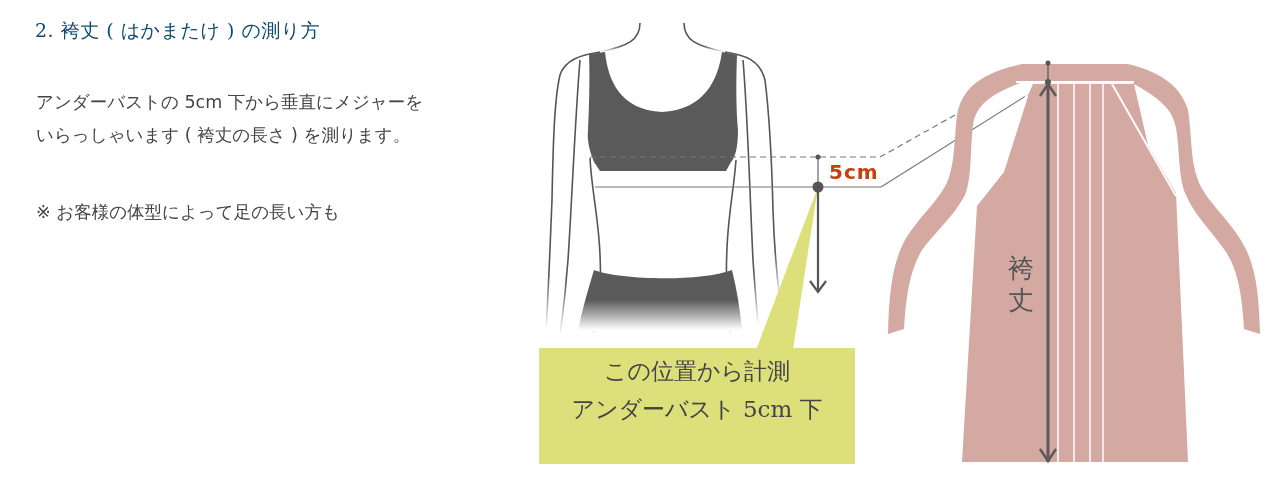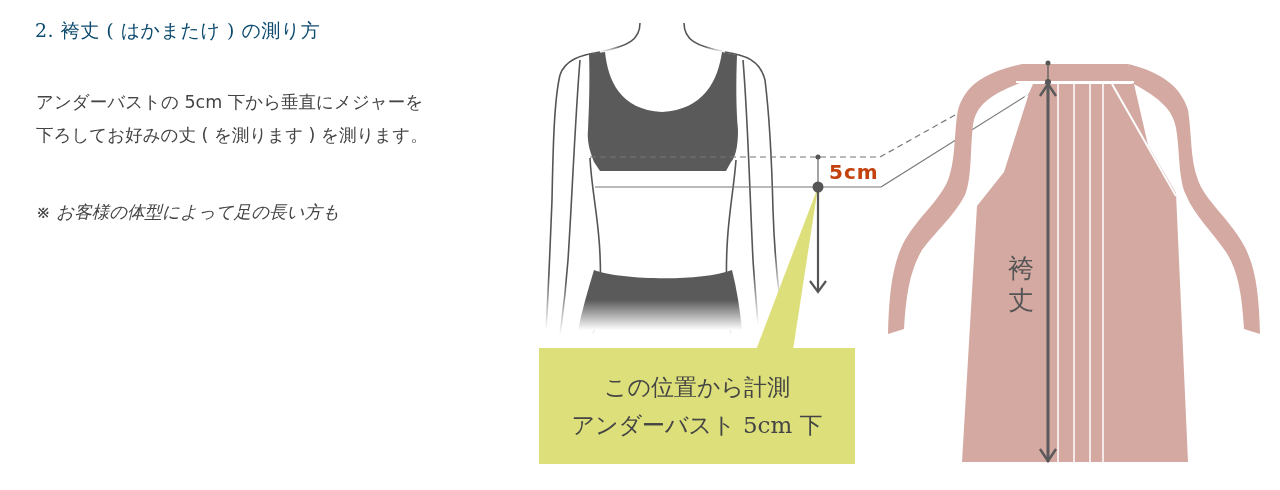--- a/index.html
+++ b/index.html
@@ -8,47 +8,47 @@
     font-family: "DejaVu Sans", sans-serif; color: #444444;
   }
   .title {
     position: absolute; left: 35px; top: 18px;
     font-family: "DejaVu Serif", serif; font-size: 19px; color: #0c4a6e;
     letter-spacing: 0.5px; white-space: nowrap; margin: 0; font-weight: normal;
   }
   .text-block { position: absolute; left: 36px; font-size: 17.5px; line-height: 32.5px; color: #444444; }
   .text-block p { margin: 0; white-space: nowrap; }
   .desc { top: 86px; }
-  .note { top: 196px; font-style: italic; }
+  .note { top: 196px; }
   svg.figure { position: absolute; left: 0; top: 0; }
   .callout {
     position: absolute; left: 539px; top: 348px; width: 316px; height: 116px;
     background: #dde07a; text-align: center;
     font-family: "DejaVu Serif", serif; font-size: 23px; color: #444444; line-height: 38px;
-    padding-top: 20px; box-sizing: border-box;
+    padding-top: 4px; box-sizing: border-box;
   }
   .callout p { margin: 0; white-space: nowrap; }
   .label-5cm {
     position: absolute; left: 829px; top: 160px; font-size: 20px; font-weight: bold; color: #c2410c;
     letter-spacing: 1px;
   }
   .label-hakama {
     position: absolute; left: 1006px; top: 252px; width: 30px;
     font-size: 26px; color: #555555; line-height: 32px; text-align: center;
   }
   .label-hakama span { display: block; }
 </style>
 </head>
 <body>
 
 <h1 class="title">2. 袴丈 ( はかまたけ ) の測り方</h1>
 
 <div class="text-block desc">
   <p>アンダーバストの 5cm 下から垂直にメジャーを</p>
-  <p>下ろしてお好みの丈 ( を測ります ) を測ります。</p>
+  <p>いらっしゃいます ( 袴丈の長さ ) を測ります。</p>
 </div>
 
 <div class="text-block note">
   <p>※ お客様の体型によって足の長い方も</p>
 </div>
 
 <svg class="figure" width="1280" height="490" viewBox="0 0 1280 490">
   <defs>
     <linearGradient id="shortsFade" x1="0" y1="0" x2="0" y2="1">
       <stop offset="0" stop-color="#5a5a5a"></stop>

